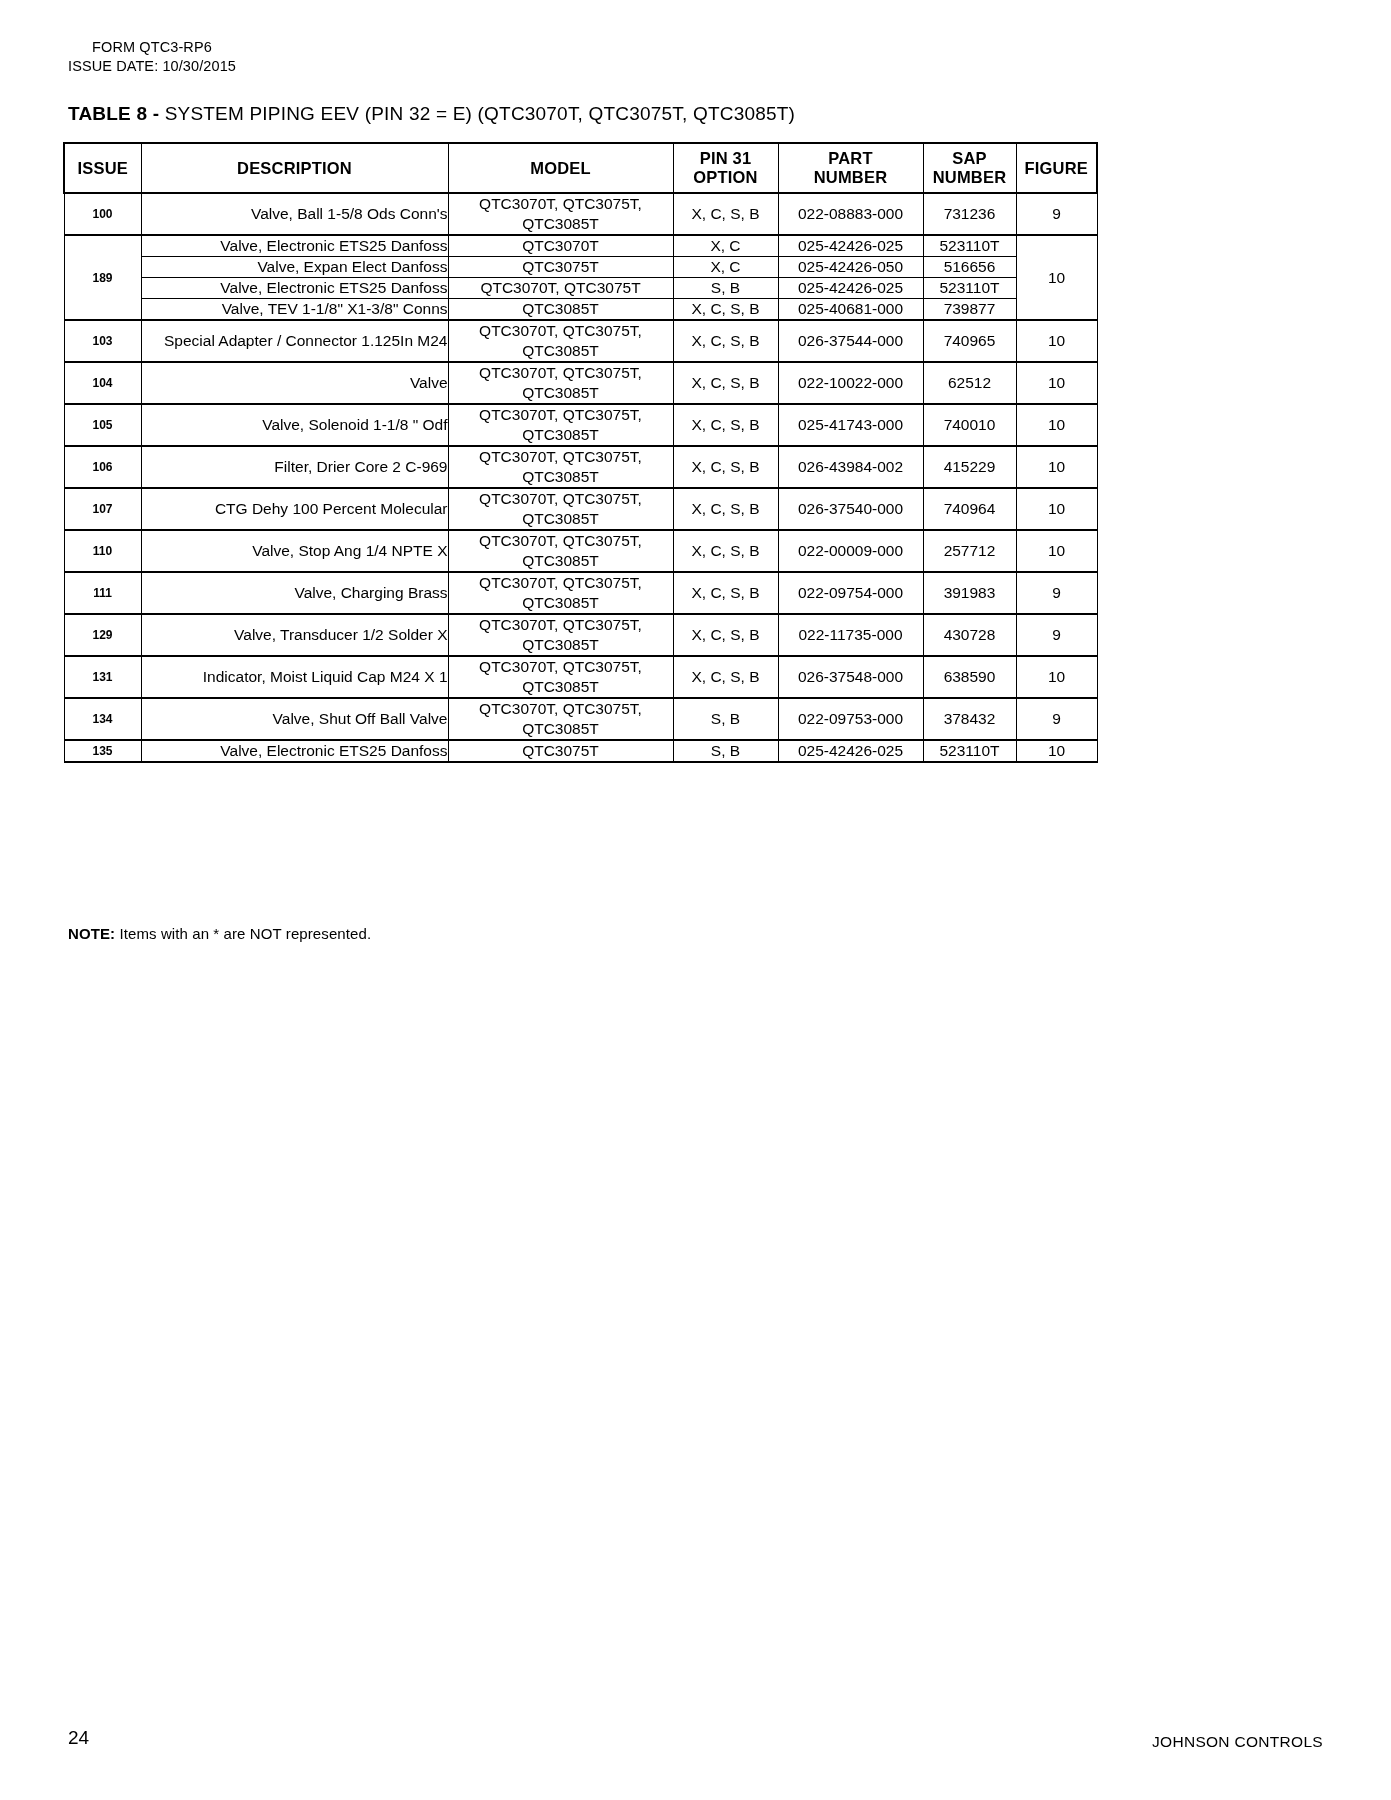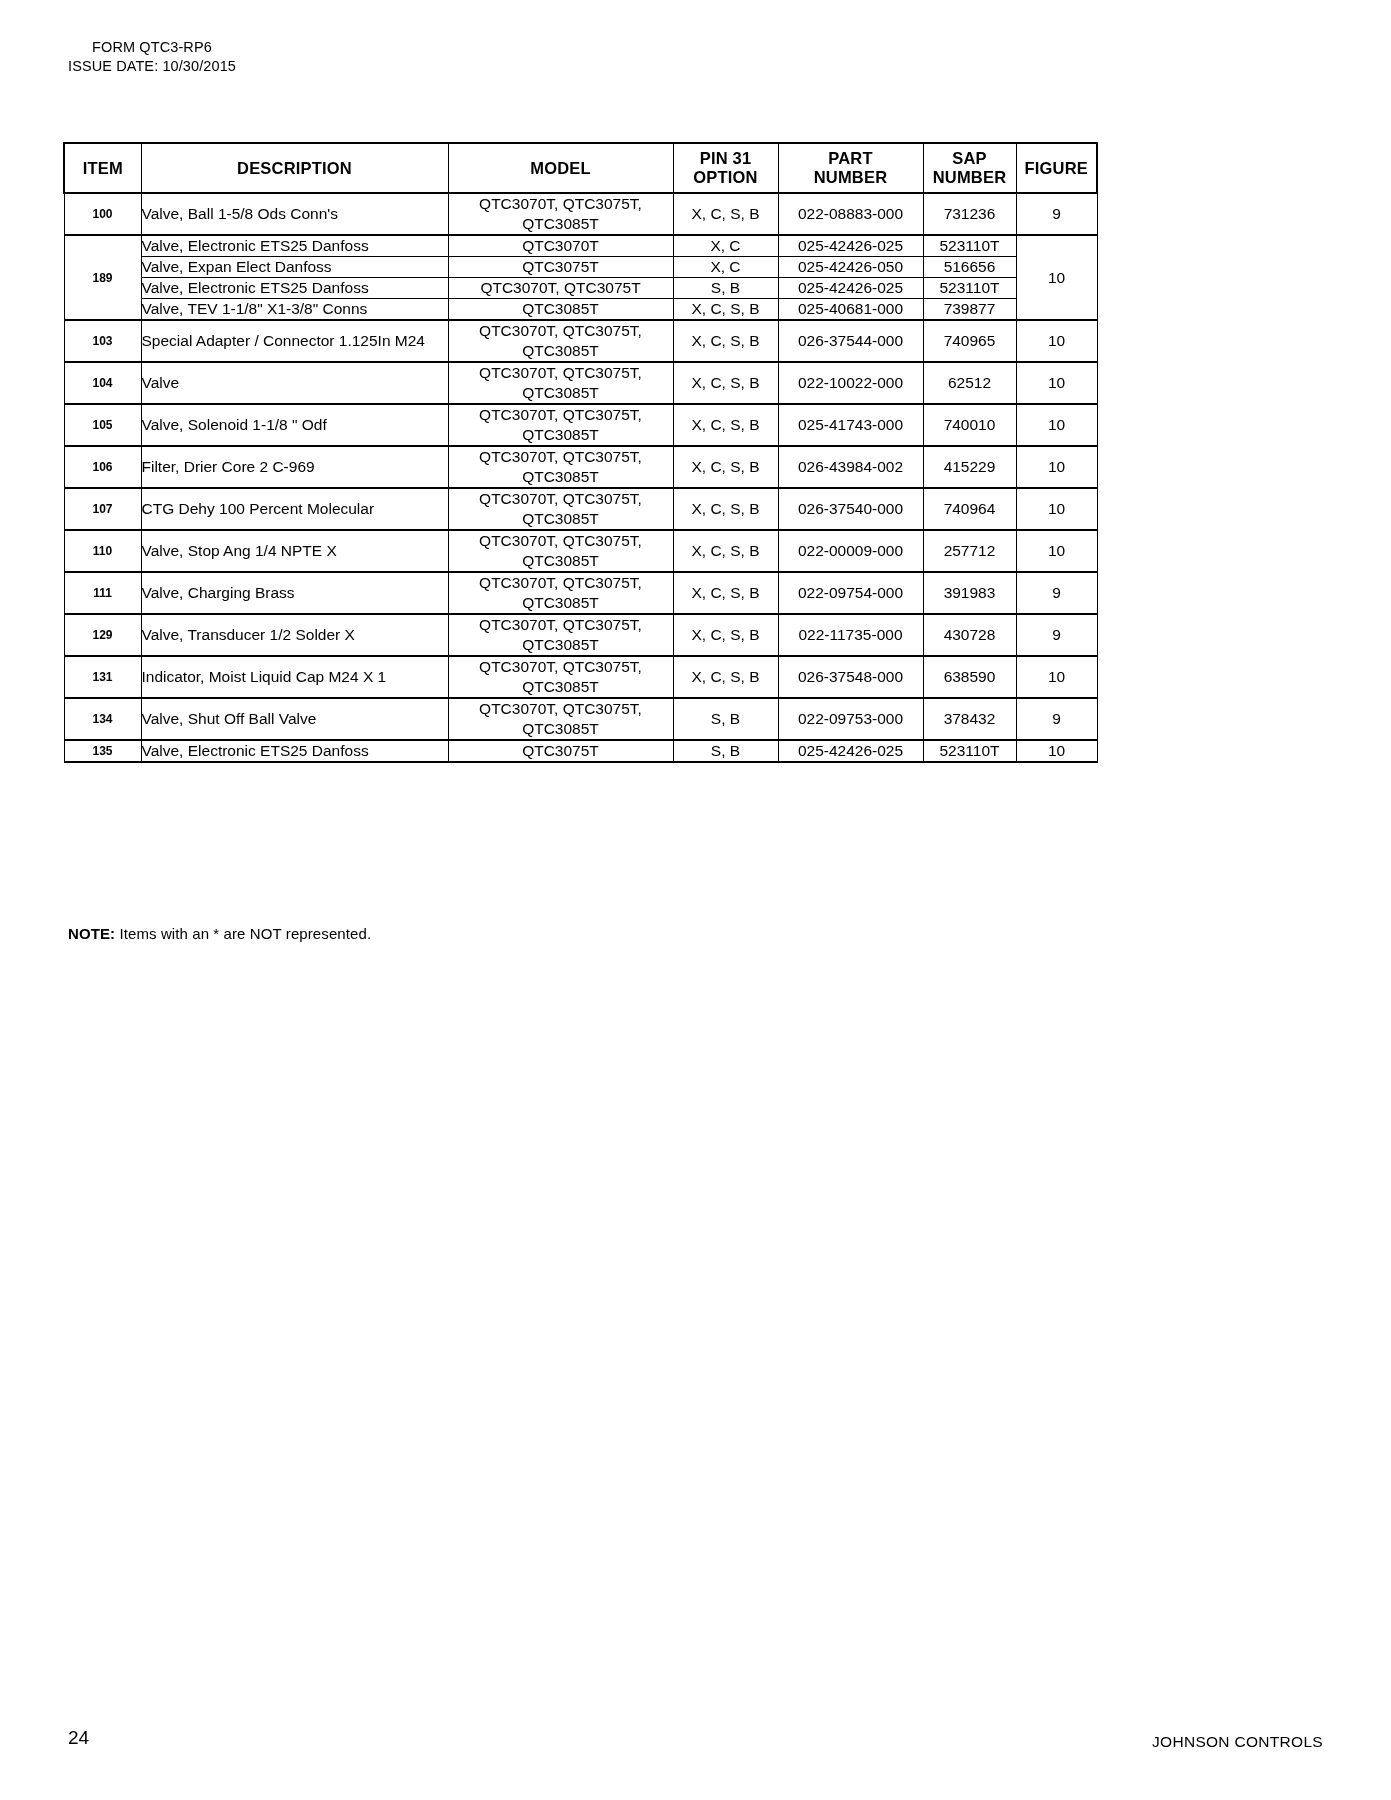--- a/index.html
+++ b/index.html
@@ -84,21 +84,21 @@
   .col-sap    { width: 93px; }
   .col-fig    { width: 81px; }
 
   td.c-item {
     text-align: center;
     font-weight: bold;
     font-size: 12px;
     border-left: 2.5px solid #000;
   }
   td.c-desc {
-    text-align: left;
+    text-align: right;
     padding: 6px 6px 6px 9px;
     line-height: 20px;
   }
   td.c-model, td.c-pin, td.c-part, td.c-sap, td.c-fig {
     text-align: center;
     line-height: 20px;
     padding: 6px 3px;
   }
   td.c-fig { border-right: 2.5px solid #000; }
 
@@ -134,34 +134,37 @@
 </head>
 <body>
 
 <div class="page">
 
   <div class="doc-header">
     <div>FORM QTC3-RP6</div>
     <div>ISSUE DATE: 10/30/2015</div>
   </div>
 
+  <div class="table-title">
+    <span class="strong">TABLE 8 - </span><span class="rest">SYSTEM PIPING EEV (PIN 32 = E) (QTC3070T, QTC3075T, QTC3085T)</span>
+  </div>
 
   <table class="parts">
     <colgroup>
       <col class="col-item">
         <col class="col-desc">
         <col class="col-model">
       <col class="col-pin">
         <col class="col-part">
         <col class="col-sap">
         <col class="col-fig">
     </colgroup>
     <thead>
       <tr>
-        <th class="left-edge">ITEM</th>
+        <th class="left-edge">ISSUE</th>
         <th>DESCRIPTION</th>
         <th>MODEL</th>
         <th>
           <span>PIN 31</span><br>
           <span>OPTION</span>
         </th>
         <th>
           <span>PART</span><br>
           <span>NUMBER</span>
         </th>

